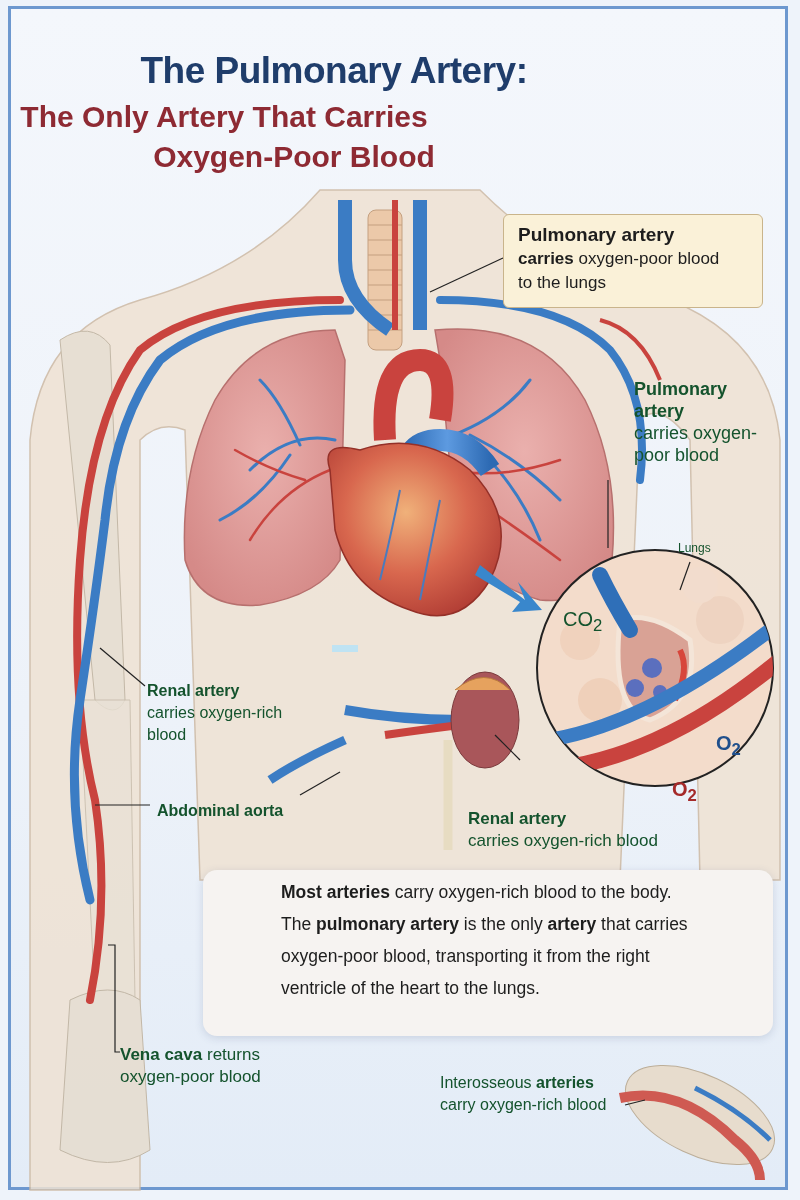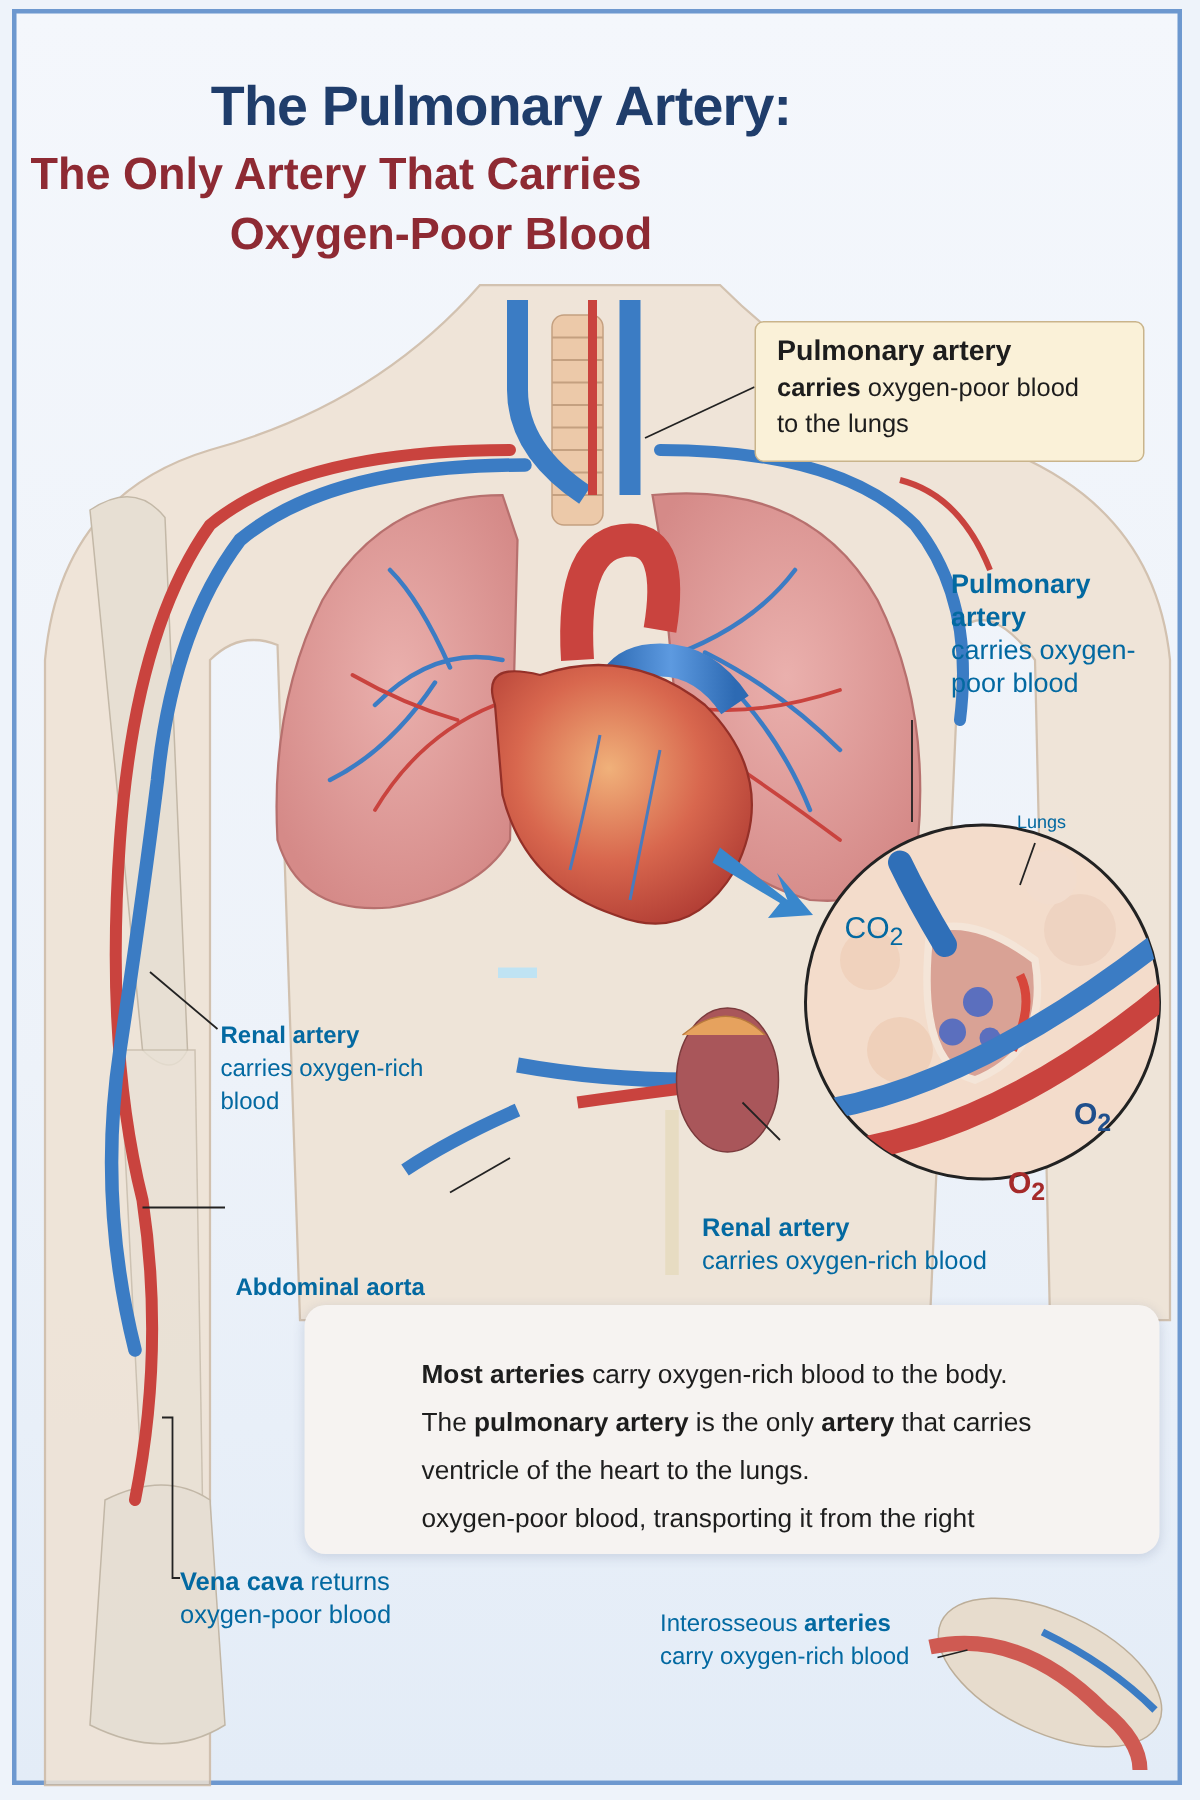--- a/index.html
+++ b/index.html
@@ -3,25 +3,25 @@
 <meta charset="utf-8">
 <style>
   html, body { margin:0; padding:0; }
   body { width:800px; height:1200px; background:#eef3fa; font-family:"Liberation Sans", sans-serif; position:relative; overflow:hidden; }
   .frame { position:absolute; left:8px; top:6px; width:780px; height:1184px; border:3px solid #6d98cf; box-sizing:border-box; background:linear-gradient(180deg,#f4f7fc 0%,#edf2f9 60%,#e3ecf7 100%); }
   .title { position:absolute; left:0; width:668px; text-align:center; font-weight:bold; }
   .t1 { top:50px; font-size:37px; color:#1f3d6b; letter-spacing:-0.5px; }
   .t2 { top:100px; font-size:30px; color:#8e2a33; left:-110px; }
   .t3 { top:140px; font-size:30px; color:#8e2a33; left:-40px; }
   svg.art { position:absolute; left:0; top:0; }
-  .lbl { position:absolute; color:#0369a1; font-size:16px; line-height:22px; }
+  .lbl { position:absolute; color:#14532d; font-size:16px; line-height:22px; }
   .lbl b { font-weight:bold; }
   .callout { position:absolute; left:503px; top:214px; width:260px; height:94px; background:#faf1d8; border:1px solid #c9b48b; border-radius:6px; box-sizing:border-box; padding:8px 14px; font-size:17px; line-height:24px; color:#1d1d1d; }
   .callout .h { font-weight:bold; font-size:19px; }
-  .infobox { position:absolute; left:203px; top:870px; width:570px; height:166px; background:#f6f3f1; border-radius:14px; box-shadow:0 2px 8px rgba(60,80,120,0.18); box-sizing:border-box; padding:30px 18px 0 78px; font-size:17.5px; line-height:32px; color:#1d1d1d; }
+  .infobox { position:absolute; left:203px; top:870px; width:570px; height:166px; background:#f6f3f1; border-radius:14px; box-shadow:0 2px 8px rgba(60,80,120,0.18); box-sizing:border-box; padding:6px 18px 0 78px; font-size:17.5px; line-height:32px; color:#1d1d1d; }
   .check { position:absolute; left:222px; top:888px; width:44px; height:44px; border-radius:50%; background:#2f6fb8; }
 </style>
 </head>
 <body>
 
 <div class="frame"></div>
 
 <svg class="art" width="800" height="1200" viewBox="0 0 800 1200">
   <defs>
     <linearGradient id="blueV" x1="0" x2="1">
@@ -166,37 +166,37 @@
 <div class="lbl" style="left:563px;top:608px;font-size:20px;font-weight:normal;"><span>CO</span><sub>2</sub></div>
 <div class="lbl" style="left:716px;top:732px;font-size:20px;font-weight:bold;color:#1f4f8c;"><span>O</span><sub>2</sub></div>
 <div class="lbl" style="left:672px;top:778px;font-size:20px;font-weight:bold;color:#a52a2a;"><span>O</span><sub>2</sub></div>
 
 <div class="lbl" style="left:147px;top:680px;">
   <b>Renal artery</b><br>
   <span>carries oxygen-rich</span><br>
   <span>blood</span>
 </div>
 
-<div class="lbl" style="left:157px;top:800px;font-weight:bold;margin-top:48px;">Abdominal aorta</div>
+<div class="lbl" style="left:157px;top:800px;font-weight:bold;">Abdominal aorta</div>
 
 <div class="lbl" style="left:468px;top:808px;font-size:17px;">
   <b>Renal artery</b><br>
   <span>carries oxygen-rich blood</span>
 </div>
 
 <div class="check">
   <svg width="44" height="44" viewBox="0 0 44 44">
       <path d="M12,22 L19,30 L33,14" stroke="#fff" stroke-width="5" fill="none" stroke-linecap="round" stroke-linejoin="round"></path>
     </svg>
 </div>
 <div class="infobox">
   <div><b>Most arteries</b><span> carry oxygen-rich</span><span> blood to the body.</span></div>
   <div><span>The </span><b>pulmonary artery</b><span> is the only </span><b>artery</b><span> that carries</span></div>
+  <div>oxygen-poor blood, transporting it from the right</div>
   <div>ventricle of the heart to the lungs.</div>
-  <div>oxygen-poor blood, transporting it from the right</div>
 </div>
 
 <div class="lbl" style="left:120px;top:1044px;font-size:17px;">
   <b>Vena cava</b><span> returns</span><br>
   <span>oxygen-poor blood</span>
 </div>
 
 <div class="lbl" style="left:421px;top:1072px;font-size:16px;margin-left:19px;">
   <span>Interosseous </span><b>arteries</b><br>
   <span>carry oxygen-rich blood</span>

